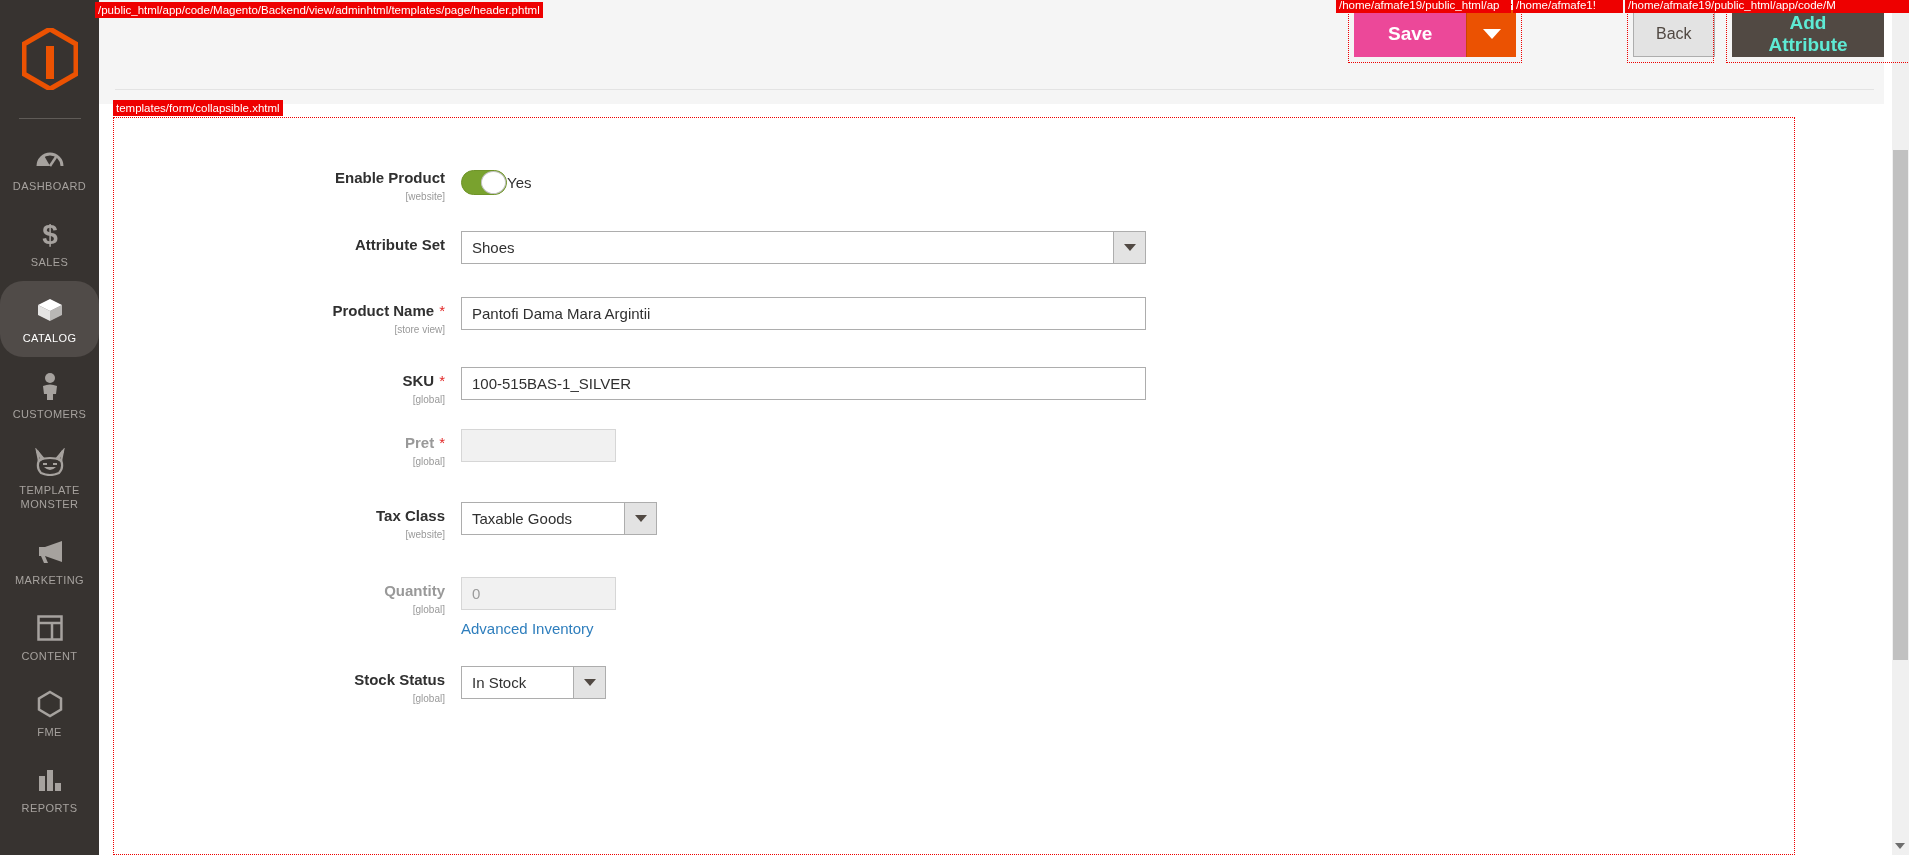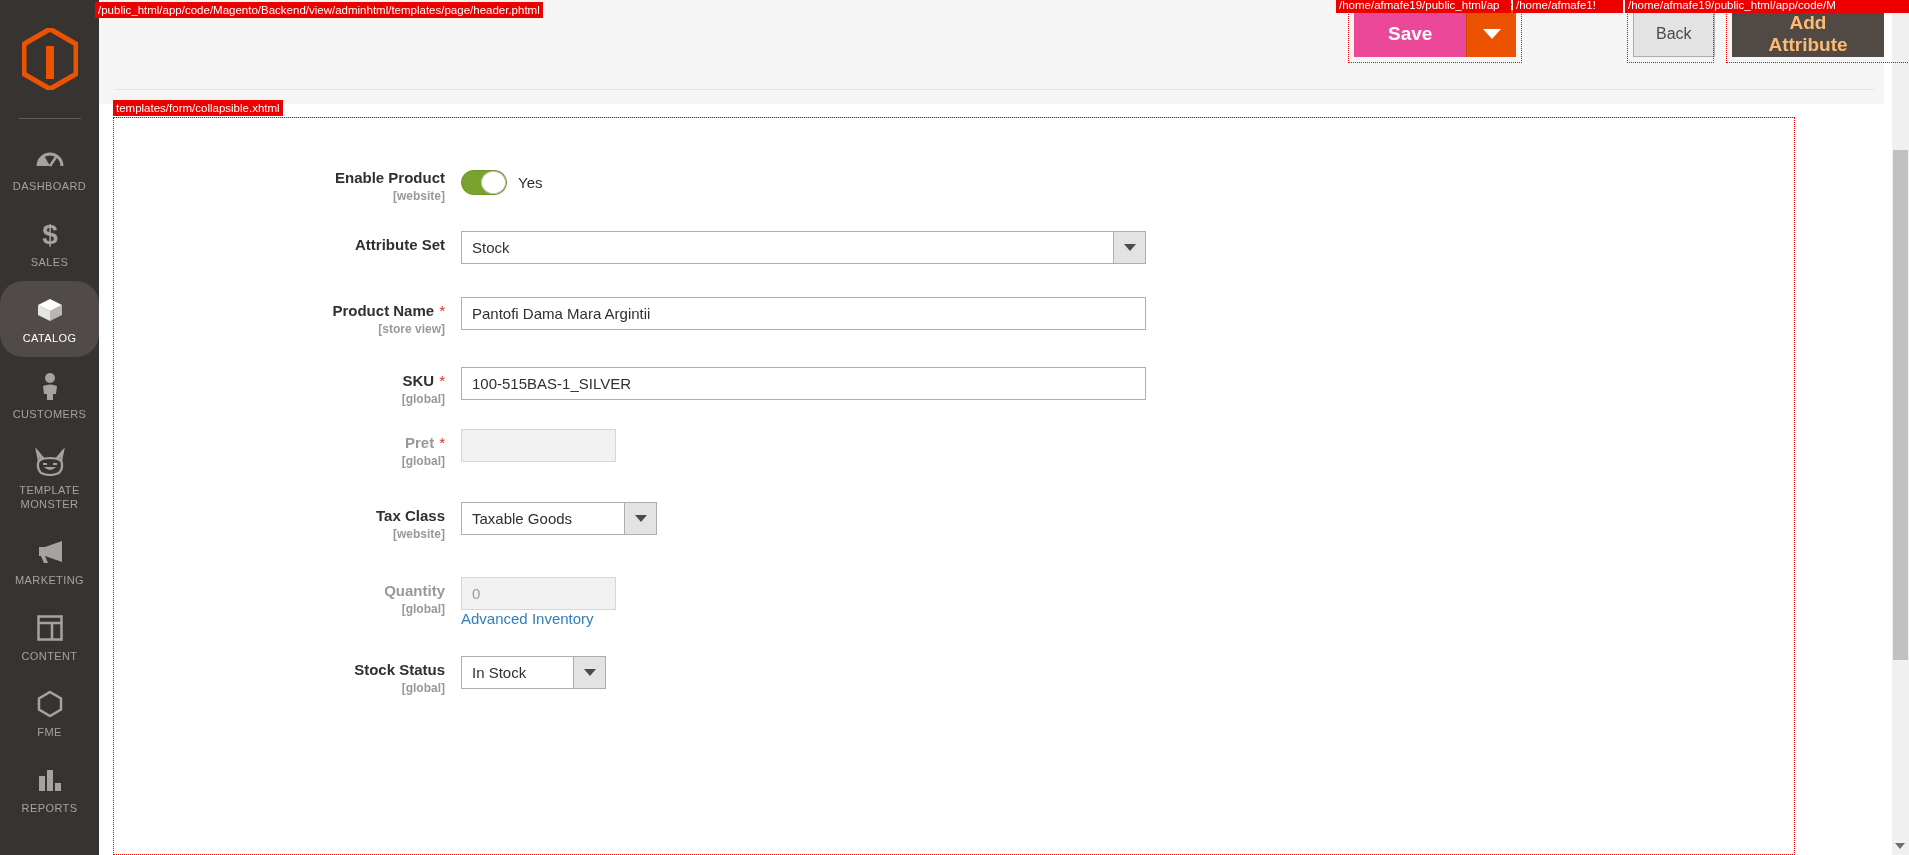--- a/index.html
+++ b/index.html
@@ -143,21 +143,21 @@
     color: #514943;
     border: 1px solid #adadad;
     font-size: 16px;
     padding: 0 22px;
     height: 47px;
     cursor: pointer;
     font-family: "Liberation Sans", sans-serif;
   }
   .addattr-btn {
     background: #514943;
-    color: #fdba74;
+    color: #5eead4;
     border: none;
     font-size: 19px;
     font-weight: bold;
     padding: 0 26px;
     height: 47px;
     cursor: pointer;
     font-family: "Liberation Sans", sans-serif;
   }
 
   
@@ -198,23 +198,23 @@
   }
   .field-label.disabled { color: #999999; }
   .req-star {
     color: #e22626;
     font-weight: normal;
     font-size: 15px;
     margin-left: 5px;
   }
   .scope {
     display: block;
-    font-size: 12px;
+    font-size: 10px;
     color: #999999;
-    font-weight: bold;
+    font-weight: normal;
     margin-top: 2px;
     line-height: 15px;
   }
   .field-control-col {
     flex: 1;
     padding-top: 2px;
   }
 
   .txt-input {
     height: 33px;
@@ -291,31 +291,32 @@
   }
   .toggle .knob {
     position: absolute;
     top: 0px; right: 0px;
     width: 25px; height: 23px;
     border-radius: 50%;
     background: #ffffff;
     border: 1px solid #c2c2c2;
   }
   .toggle-text {
-    margin-left: 11px;
+    margin-left: 0;
     font-size: 15px;
     color: #303030;
   }
 
   .adv-link {
     color: #2e7ebd;
     font-size: 15px;
     text-decoration: none;
     cursor: pointer;
     display: inline-block;
+    margin-top: 10px;
     text-align: center;
   }
 
   
   .scrollbar-track {
     position: absolute;
     right: 0; top: 0;
     width: 17px;
     height: 855px;
     background: #f0f0f0;
@@ -504,21 +505,21 @@
           </div>
         </div>
       </div>
 
       <div class="field-row" style="margin-bottom:31px;">
         <div class="field-label-col">
           <span class="field-label">Attribute Set</span>
         </div>
         <div class="field-control-col">
           <div class="select-wrap sel-attrset">
-            <span class="select-val">Stock</span>
+            <span class="select-val">Shoes</span>
             <span class="select-caret">
               <span class="caret-glyph"></span>
             </span>
           </div>
         </div>
       </div>
 
       <div class="field-row" style="margin-bottom:28px;">
         <div class="field-label-col">
           <span class="field-label"><span>Product Name</span><span class="req-star">*</span></span>

